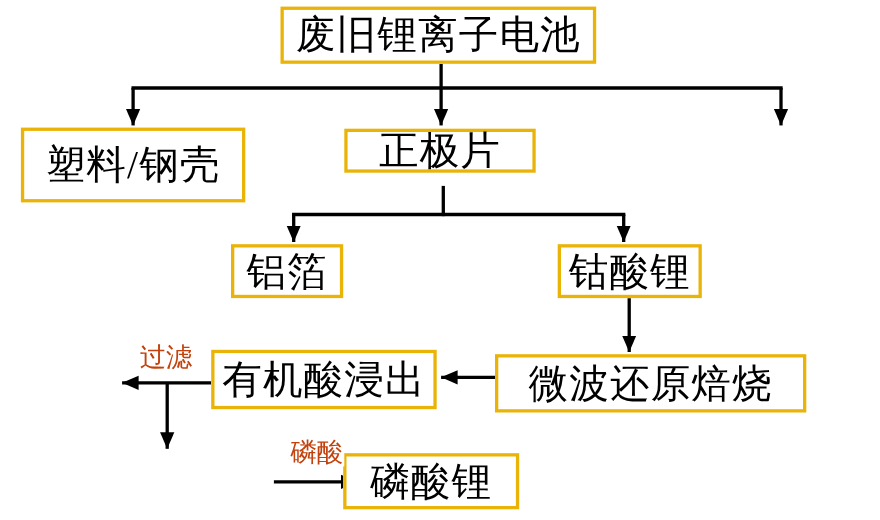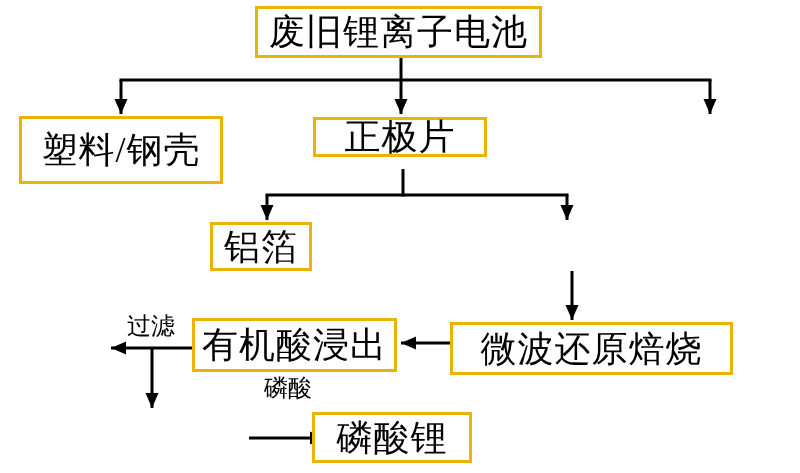--- a/index.html
+++ b/index.html
@@ -34,21 +34,21 @@
     font-size: 36px;
     line-height: 1;
     white-space: nowrap;
     letter-spacing: 1px;
   }
   .edge-label {
     position: absolute;
     transform: translate(-50%, -50%);
     font-size: 24px;
     line-height: 1;
-    color: #000000;
+    color: #c2410c;
     white-space: nowrap;
     background: #ffffff;
     padding: 0 1px;
   }
 </style>
 </head>
 <body>
 
 <div class="canvas">
 
@@ -84,26 +84,27 @@
 
   <div class="node" style="left:255px; top:6px;   width:287px; height:52px">废旧锂离子电池</div>
 
   <div class="node" style="left:19px;  top:116px; width:204px; height:68px">塑料/钢壳</div>
 
   <div class="node" style="left:313px; top:117px; width:174px; height:40px">正极片</div>
 
 
   <div class="node" style="left:210px; top:222px; width:102px; height:49px">铝箔</div>
 
+  <div class="node" style="left:507px; top:222px; width:131px; height:49px">钴酸锂</div>
 
 
   <div class="node" style="left:192px; top:318px; width:205px; height:54px">有机酸浸出</div>
 
   <div class="node" style="left:450px; top:322px; width:283px; height:53px">微波还原焙烧</div>
 
 
   <div class="node" style="left:312px; top:412px; width:160px; height:51px">磷酸锂</div>
 
   <span class="edge-label" style="left:151px; top:326px">过滤</span>
 
-  <span class="edge-label" style="left:288px; top:388px">磷酸</span>
+  <span class="edge-label" style="left:288px; top:412px">磷酸</span>
 
 </div>
 
 </body></html>

